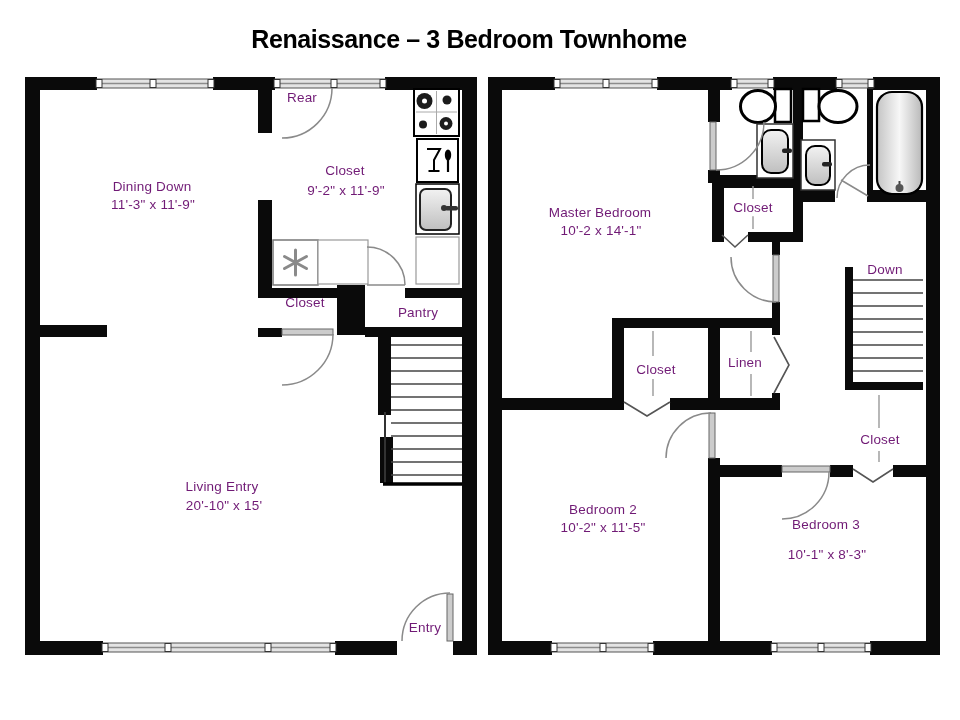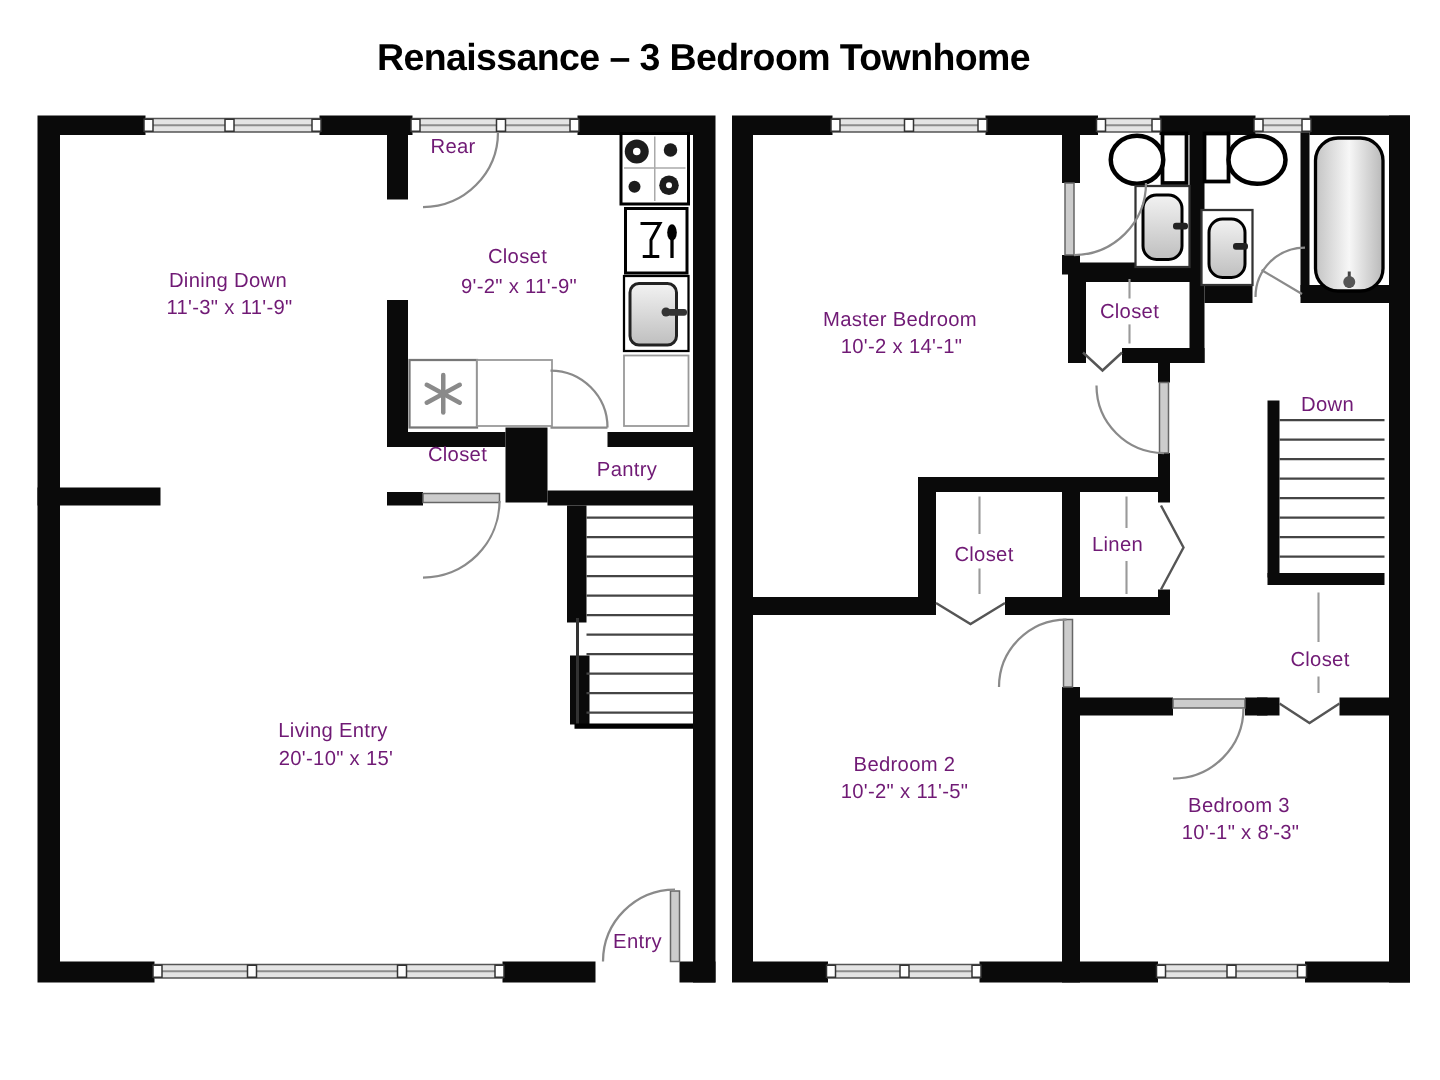--- a/index.html
+++ b/index.html
@@ -248,15 +248,15 @@
 
   <div class="lbl" style="left:600px;top:213px">Master Bedroom</div>
   <div class="lbl" style="left:601px;top:231px">10'-2 x 14'-1"</div>
   <div class="lbl bg" style="left:753px;top:208px">Closet</div>
   <div class="lbl" style="left:885px;top:270px">Down</div>
   <div class="lbl bg" style="left:656px;top:370px">Closet</div>
   <div class="lbl bg" style="left:745px;top:363px">Linen</div>
   <div class="lbl bg" style="left:880px;top:440px">Closet</div>
   <div class="lbl" style="left:603px;top:510px">Bedroom 2</div>
   <div class="lbl" style="left:603px;top:528px">10'-2" x 11'-5"</div>
-  <div class="lbl" style="left:826px;top:537px">Bedroom 3</div>
+  <div class="lbl" style="left:826px;top:525px">Bedroom 3</div>
   <div class="lbl" style="left:827px;top:555px">10'-1" x 8'-3"</div>
 </div>
 
 </body></html>

